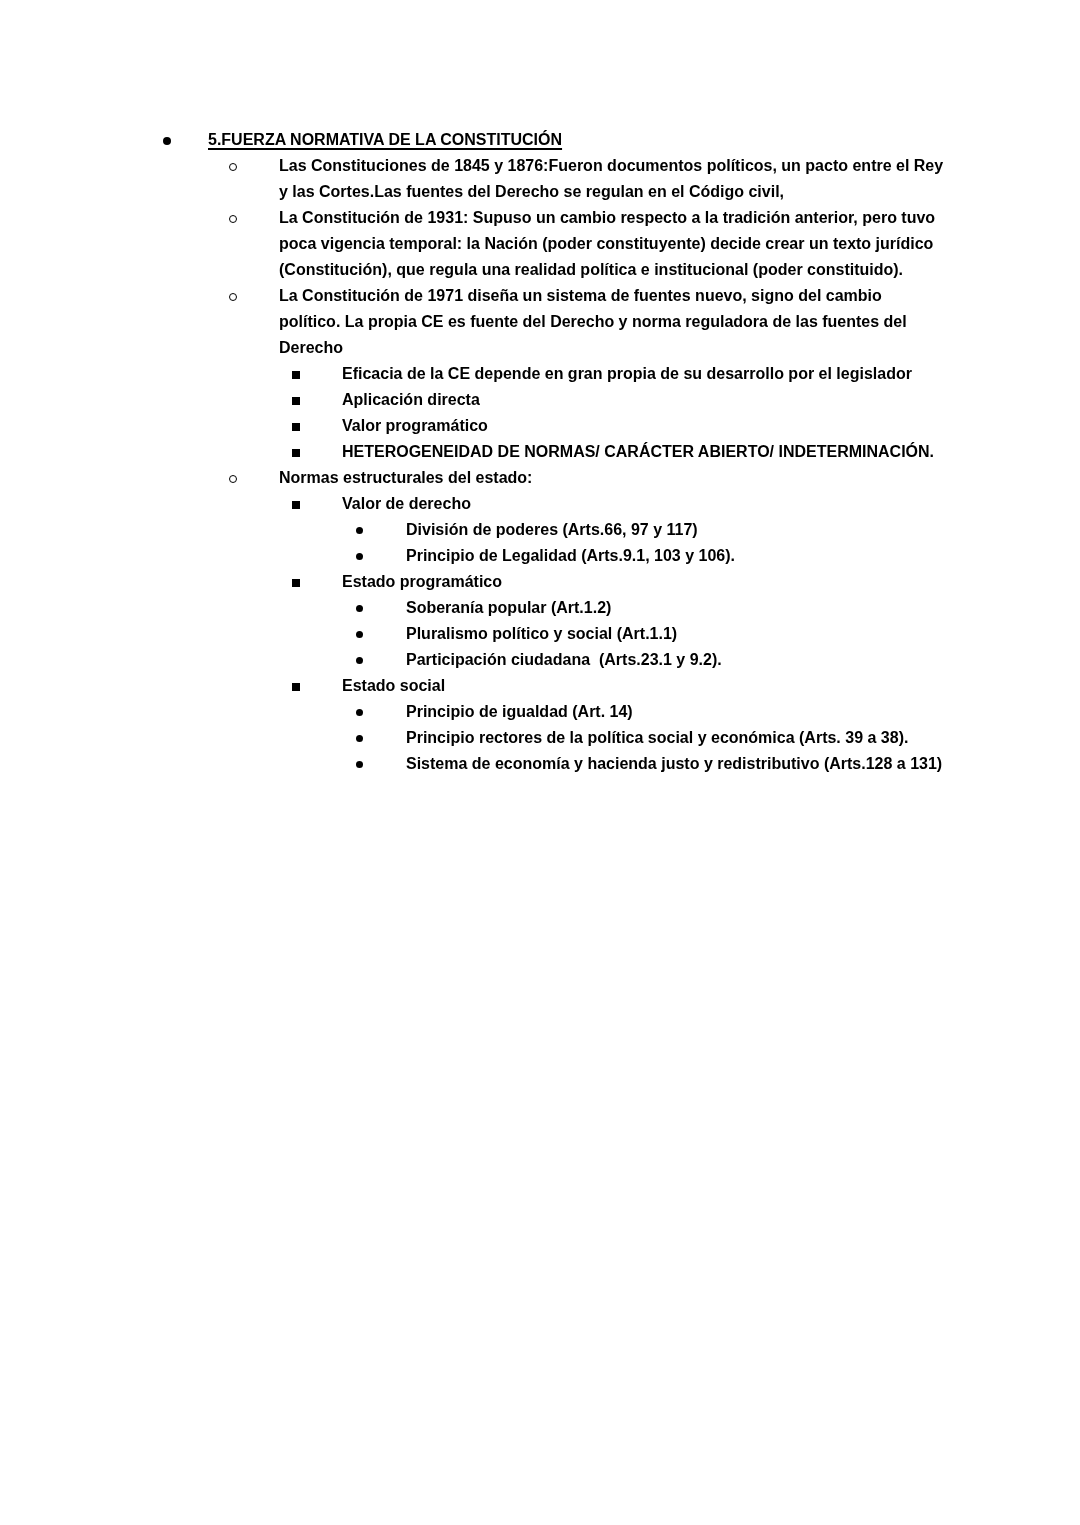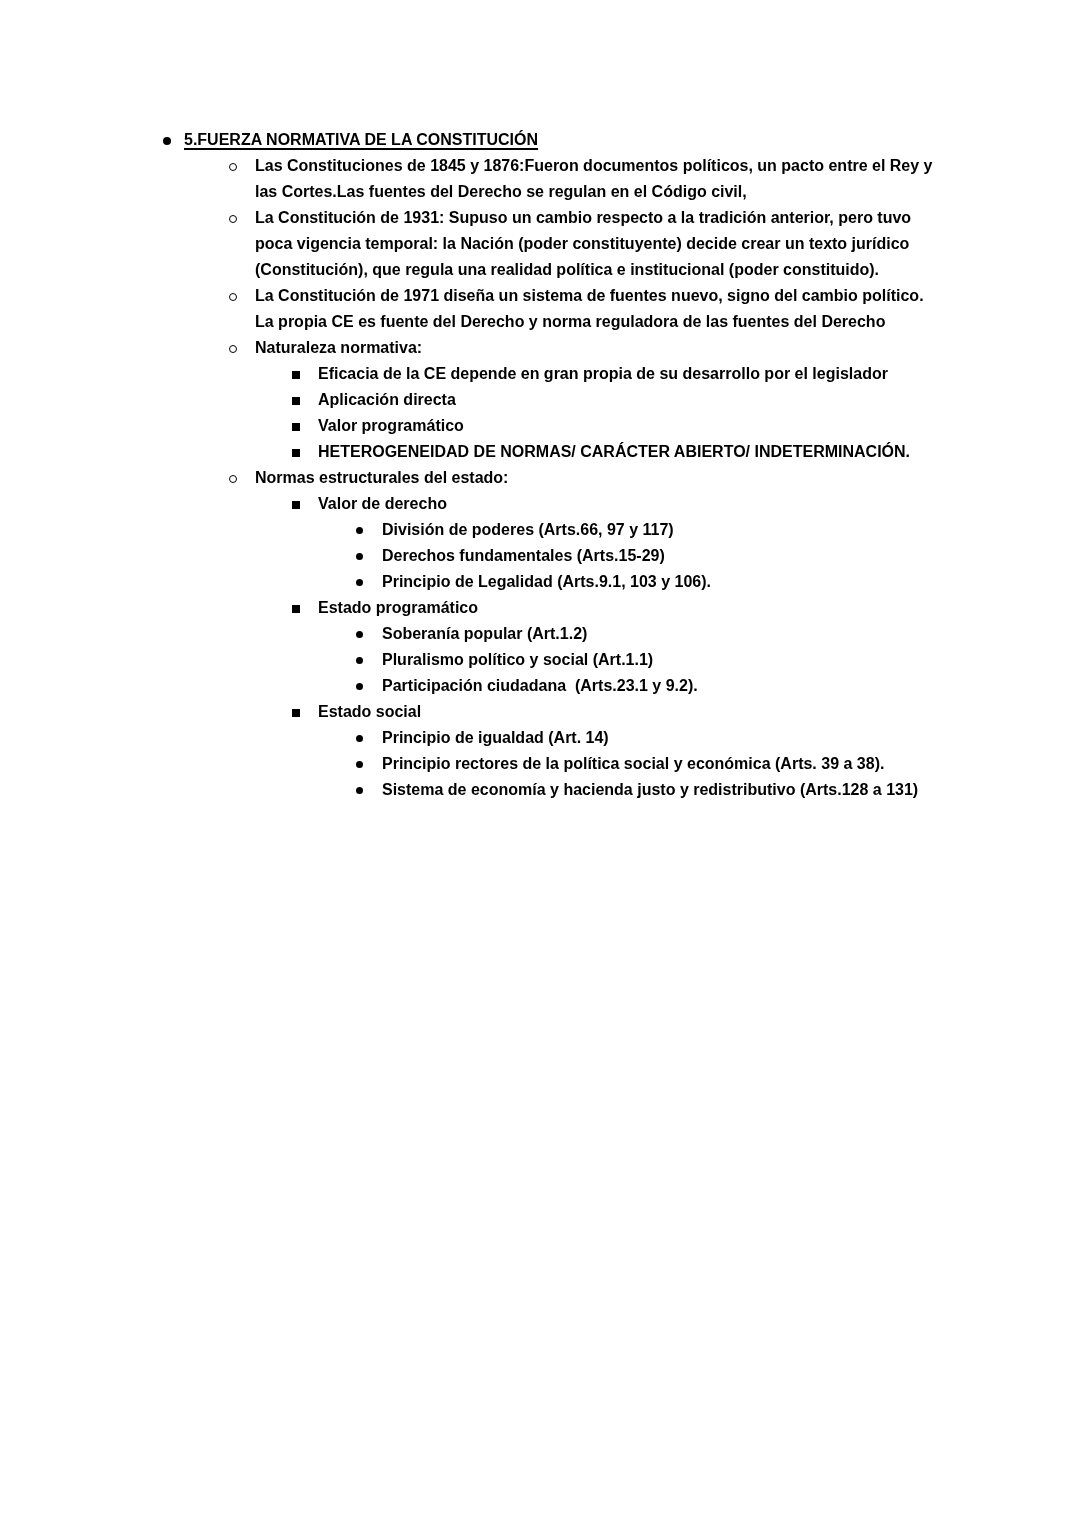--- a/index.html
+++ b/index.html
@@ -18,21 +18,21 @@
   }
   .content {
     padding: 127px 135px 0 163px;
   }
   .list { }
   
   .depth-1 { margin-left: 66px; }
   .depth-2 { margin-left: 63px; }
   .depth-3 { margin-left: 64px; }
 
-  .li { display: flex; align-items: flex-start; }
+  .li { display: flex; align-items: flex-start; gap: 24px; }
   .marker {
     flex: 0 0 26px;
     display: flex;
     padding-top: 10px;
     justify-content: flex-start;
   }
   .depth-0 > .li > .marker { flex: 0 0 21px; }
 
   .glyph { display: block; }
   .m-disc    .glyph { width: 8px; height: 8px; background: #000; border-radius: 50%; }
@@ -71,26 +71,20 @@
               <span class="glyph"></span>
             </span>
             <span class="text">La Constitución de 1931: Supuso un cambio respecto a la tradición anterior, pero tuvo poca vigencia temporal: la Nación (poder constituyente) decide crear un texto jurídico (Constitución), que regula una realidad política e institucional (poder constituido).</span>
           </div>
           <div class="li">
             <span class="marker m-circle">
               <span class="glyph"></span>
             </span>
             <span class="text">La Constitución de 1971 diseña un sistema de fuentes nuevo, signo del cambio político. La propia CE es fuente del Derecho y norma reguladora de las fuentes del Derecho</span>
           </div>
-          <div class="li">
-            <span class="marker m-circle">
-              <span class="glyph"></span>
-            </span>
-            <span class="text">Naturaleza normativa:</span>
-          </div>
           <div class="list depth-2">
             <div class="li">
               <span class="marker m-square">
                 <span class="glyph"></span>
               </span>
               <span class="text">Eficacia de la CE depende en gran propia de su desarrollo por el legislador</span>
             </div>
             <div class="li">
               <span class="marker m-square">
                 <span class="glyph"></span>
@@ -122,26 +116,20 @@
                 <span class="glyph"></span>
               </span>
               <span class="text">Valor de derecho</span>
             </div>
             <div class="list depth-3">
               <div class="li">
                 <span class="marker m-disc-sm">
                   <span class="glyph"></span>
                 </span>
                 <span class="text">División de poderes (Arts.66, 97 y 117)</span>
-              </div>
-              <div class="li">
-                <span class="marker m-disc-sm">
-                  <span class="glyph"></span>
-                </span>
-                <span class="text">Derechos fundamentales (Arts.15-29)</span>
               </div>
               <div class="li">
                 <span class="marker m-disc-sm">
                   <span class="glyph"></span>
                 </span>
                 <span class="text">Principio de Legalidad (Arts.9.1, 103 y 106).</span>
               </div>
             </div>
             <div class="li">
               <span class="marker m-square">

